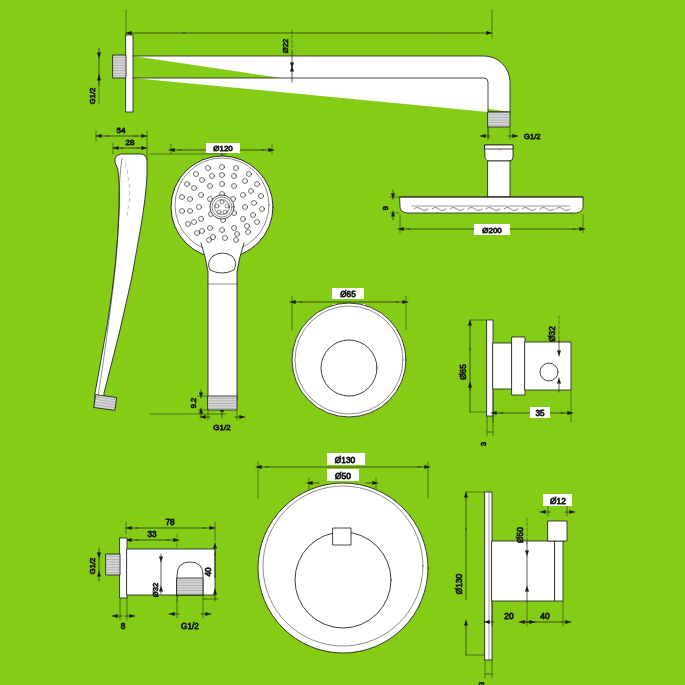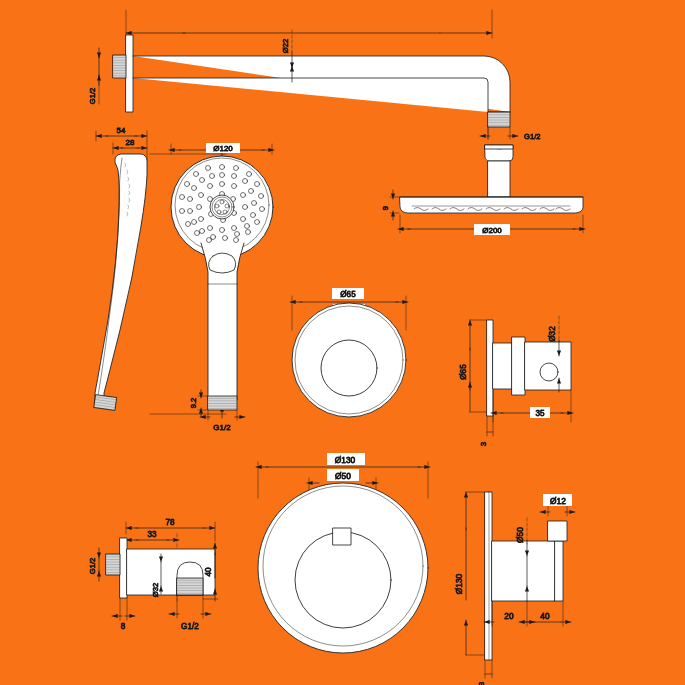--- a/index.html
+++ b/index.html
@@ -3,21 +3,21 @@
 <meta charset="utf-8">
 <title>Shower Set Technical Drawing</title>
 <style>
   html,body{margin:0;padding:0;background:#ffffff;}
   body{
     width:685px;height:685px;
     font-family:"Liberation Sans", sans-serif;
     color:#1a1a1a;
     overflow:hidden;
   }
-  #sheet{position:relative;width:685px;height:685px;background:#f97316;}
+  #sheet{position:relative;width:685px;height:685px;background:#84cc16;}
   #sheet svg{display:block;position:absolute;top:0;left:0;}
   text{font-family:"Liberation Sans", sans-serif;fill:#1a1a1a;}
 </style>
 </head>
 <body>
 
 <div id="sheet">
 <svg width="685" height="685" viewBox="0 0 685 685" xmlns="http://www.w3.org/2000/svg">
   <defs>
     <marker id="ar" markerWidth="9" markerHeight="9" refX="8" refY="3" orient="auto" markerUnits="strokeWidth">

